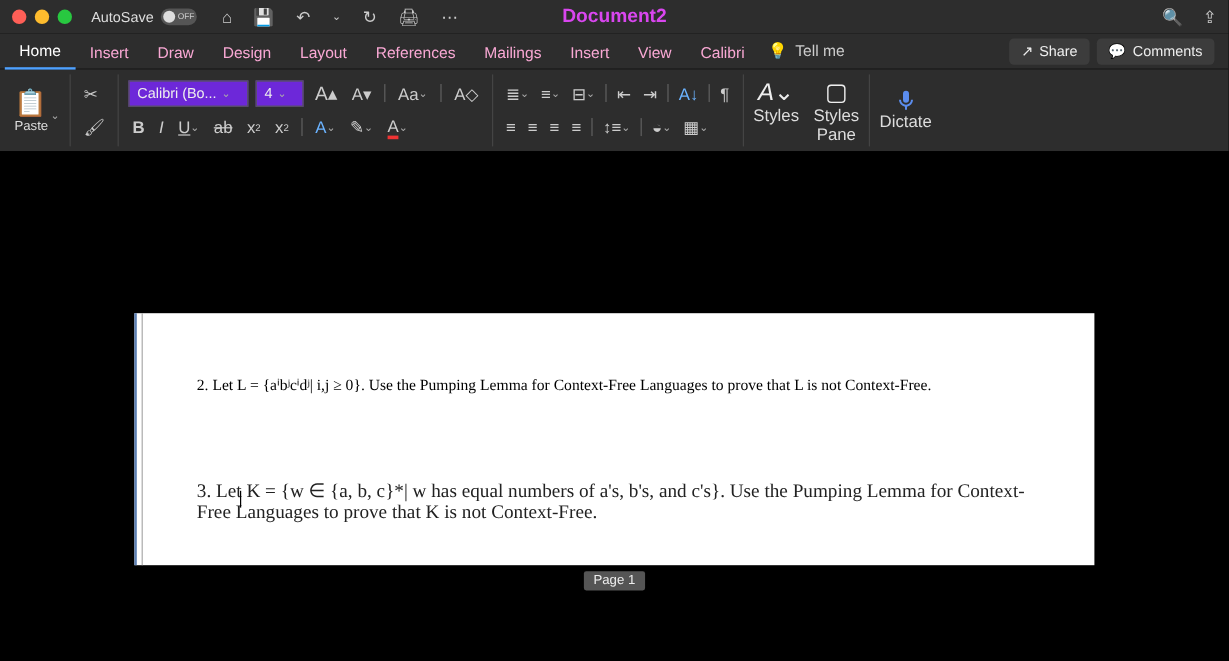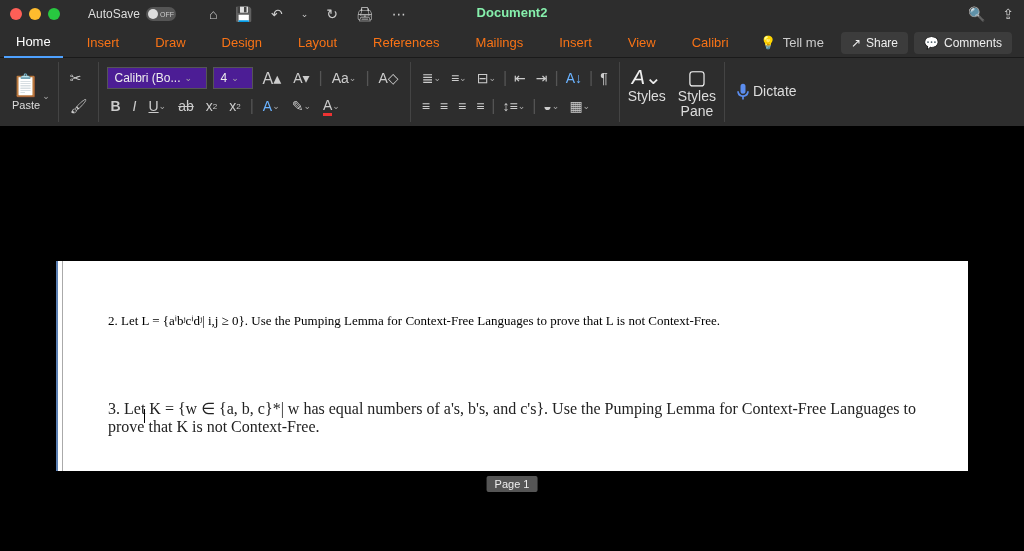--- a/index.html
+++ b/index.html
@@ -1,61 +1,61 @@
 <!DOCTYPE html>
 <html><head>
 <meta charset="utf-8">
 <style>
   * { margin: 0; padding: 0; box-sizing: border-box; font-family: -apple-system, "Segoe UI", sans-serif; }
   body { background: #000; width: 1024px; height: 551px; overflow: hidden; color: #fff; }
 
-  .titlebar { height: 28px; background: #2d2d2d; display: flex; align-items: center; padding: 0 10px; gap: 20px; }
+  .titlebar { height: 28px; background: #2d2d2d; display: flex; align-items: center; padding: 0 10px; gap: 8px; }
   .traffic { display: flex; gap: 7px; }
   .tl { width: 12px; height: 12px; border-radius: 50%; }
   .tl.red { background: #ff5f57; }
   .tl.yel { background: #febc2e; }
   .tl.grn { background: #28c840; }
   .autosave-wrap { display: flex; align-items: center; gap: 6px; margin-left: 8px; font-size: 12px; color: #ddd; }
   .pill { width: 30px; height: 14px; background: #555; border-radius: 8px; display: flex; align-items: center; padding: 0 2px; font-size: 7px; color:#ccc; }
   .pill .knob { width: 10px; height: 10px; background: #ddd; border-radius: 50%; margin-right:2px;}
   .tb-icons { display: flex; gap: 12px; margin-left: 10px; color: #ccc; font-size: 14px; }
-  .doc-title { position: absolute; left: 50%; transform: translateX(-50%); top: 5px; font-size: 13px; font-weight:600; color: #86efac; }
+  .doc-title { position: absolute; left: 50%; transform: translateX(-50%); top: 5px; font-size: 16px; font-weight:600; color: #d946ef; }
   .tb-right { margin-left: auto; display: flex; gap: 16px; color: #ccc; font-size: 14px; }
 
-  .tabs { height: 30px; background: #2d2d2d; display: flex; align-items: center; padding: 0 4px; gap: 12px; border-bottom: 1px solid #1a1a1a; }
-  .tab { padding: 0 12px; height: 30px; display: flex; align-items: center; font-size: 13px; color: #f97316; cursor: pointer; }
+  .tabs { height: 30px; background: #2d2d2d; display: flex; padding: 0 4px; gap: 0; border-bottom: 1px solid #1a1a1a; }
+  .tab { padding: 0 12px; height: 30px; display: flex; align-items: center; font-size: 13px; color: #f9a8d4; cursor: pointer; }
   .tab.active { border-bottom: 2px solid #4ea1ff; color: #fff; }
   .tabs-right { margin-left: auto; display: flex; gap: 6px; align-items: center; padding-right:8px; }
   .tellme { display:flex; align-items:center; gap:6px; color:#ccc; font-size:13px; }
   .btn { background: #3c3c3c; padding: 4px 10px; border-radius: 4px; font-size: 12px; color: #eee; display:flex; align-items:center; gap:5px;}
 
   .ribbon { height: 68px; background: #2d2d2d; display: flex; align-items: stretch; padding: 4px 4px; gap: 0; }
   .group { display: flex; flex-direction: column; justify-content: center; padding: 0 8px; border-right: 1px solid #444; }
   .group:last-child { border-right: none; }
   .paste-grp { align-items: center; }
   .paste-ico { font-size: 22px; color: #ddd; }
   .paste-lbl { font-size: 11px; color: #ddd; text-align:left; }
   .mini-stack { display: flex; flex-direction: column; gap: 6px; font-size: 14px; color: #ccc; }
 
   .font-row { display: flex; align-items: center; gap: 6px; }
-  .dd { background: #4c1d95; border: 1px solid #555; height: 22px; font-size: 12px; color: #eee; display:flex; align-items:center; padding:0 6px; gap:4px; }
+  .dd { background: #6d28d9; border: 1px solid #555; height: 22px; font-size: 12px; color: #eee; display:flex; align-items:center; padding:0 6px; gap:4px; }
   .dd.font { width: 100px; }
   .dd.size { width: 40px; }
   .chev { font-size: 9px; color:#aaa; }
   .rib-ico { color:#ccc; font-size:14px; display:inline-flex; align-items:center; padding:0 3px; height:22px;}
   .rib-ico.big { font-size: 16px; }
   .rrow { display: flex; align-items: center; gap: 4px; }
 
   .styles-grp { align-items:center; gap:2px; }
   .styles-ico { font-size:20px; color:#eee; }
   .styles-lbl { font-size:14px; color:#ddd; text-align:center; line-height:1.1;}
   .double { display:flex; gap:12px; }
 
   .canvas { position:absolute; top:126px; left:0; right:0; bottom:0; background:#000; display:flex; justify-content:center; }
-  .page { position:absolute; top:135px; width:912px; height:210px; background:#fff; color:#000; padding: 50px 40px 20px 52px; }
+  .page { position:absolute; top:135px; width:800px; height:210px; background:#fff; color:#000; padding: 50px 40px 20px 52px; }
   .page .q2 { font-size: 13px; font-family: "Times New Roman", serif; margin-bottom: 70px; }
   .page .q3 { font-size: 16px; font-family: "Times New Roman", serif; color:#222; }
   .cursor-line { position:absolute; left:88px; top:148px; width:1px; height:14px; background:#000; }
   .page-ruler { position:absolute; left:0; top:0; bottom:0; width:2px; background:#5b7fb3; }
   .page-thin { position:absolute; left:6px; top:0; bottom:0; width:1px; background:#aaa; }
 
   .page-badge { position:absolute; top:350px; left:50%; transform:translateX(-50%); background:#555; color:#eee; font-size:11px; padding:2px 8px; border-radius:2px;text-align:right; }
   svg.mic { width:20px; height:20px; }
 </style>
 </head>
@@ -211,21 +211,21 @@
       </div>
       <div style="display:flex;flex-direction:column;align-items:center">
         <span class="styles-ico">▢</span>
         <span class="styles-lbl" style="white-space:pre">Styles
 Pane</span>
       </div>
     </div>
   </div>
 
   <div class="group styles-grp">
-    <div style="display:flex;align-items:center">
+    <div style="display:flex;flex-direction:column;align-items:center">
       <svg class="mic" viewBox="0 0 24 24">
           <path fill="#5b8def" d="M12 14a3 3 0 003-3V5a3 3 0 10-6 0v6a3 3 0 003 3zm5-3a5 5 0 01-10 0H5a7 7 0 006 6.9V21h2v-3.1A7 7 0 0019 11h-2z"></path>
         </svg>
       <span class="styles-lbl">Dictate</span>
     </div>
   </div>
 </div>
 
 <div class="canvas">
   <div class="page">

